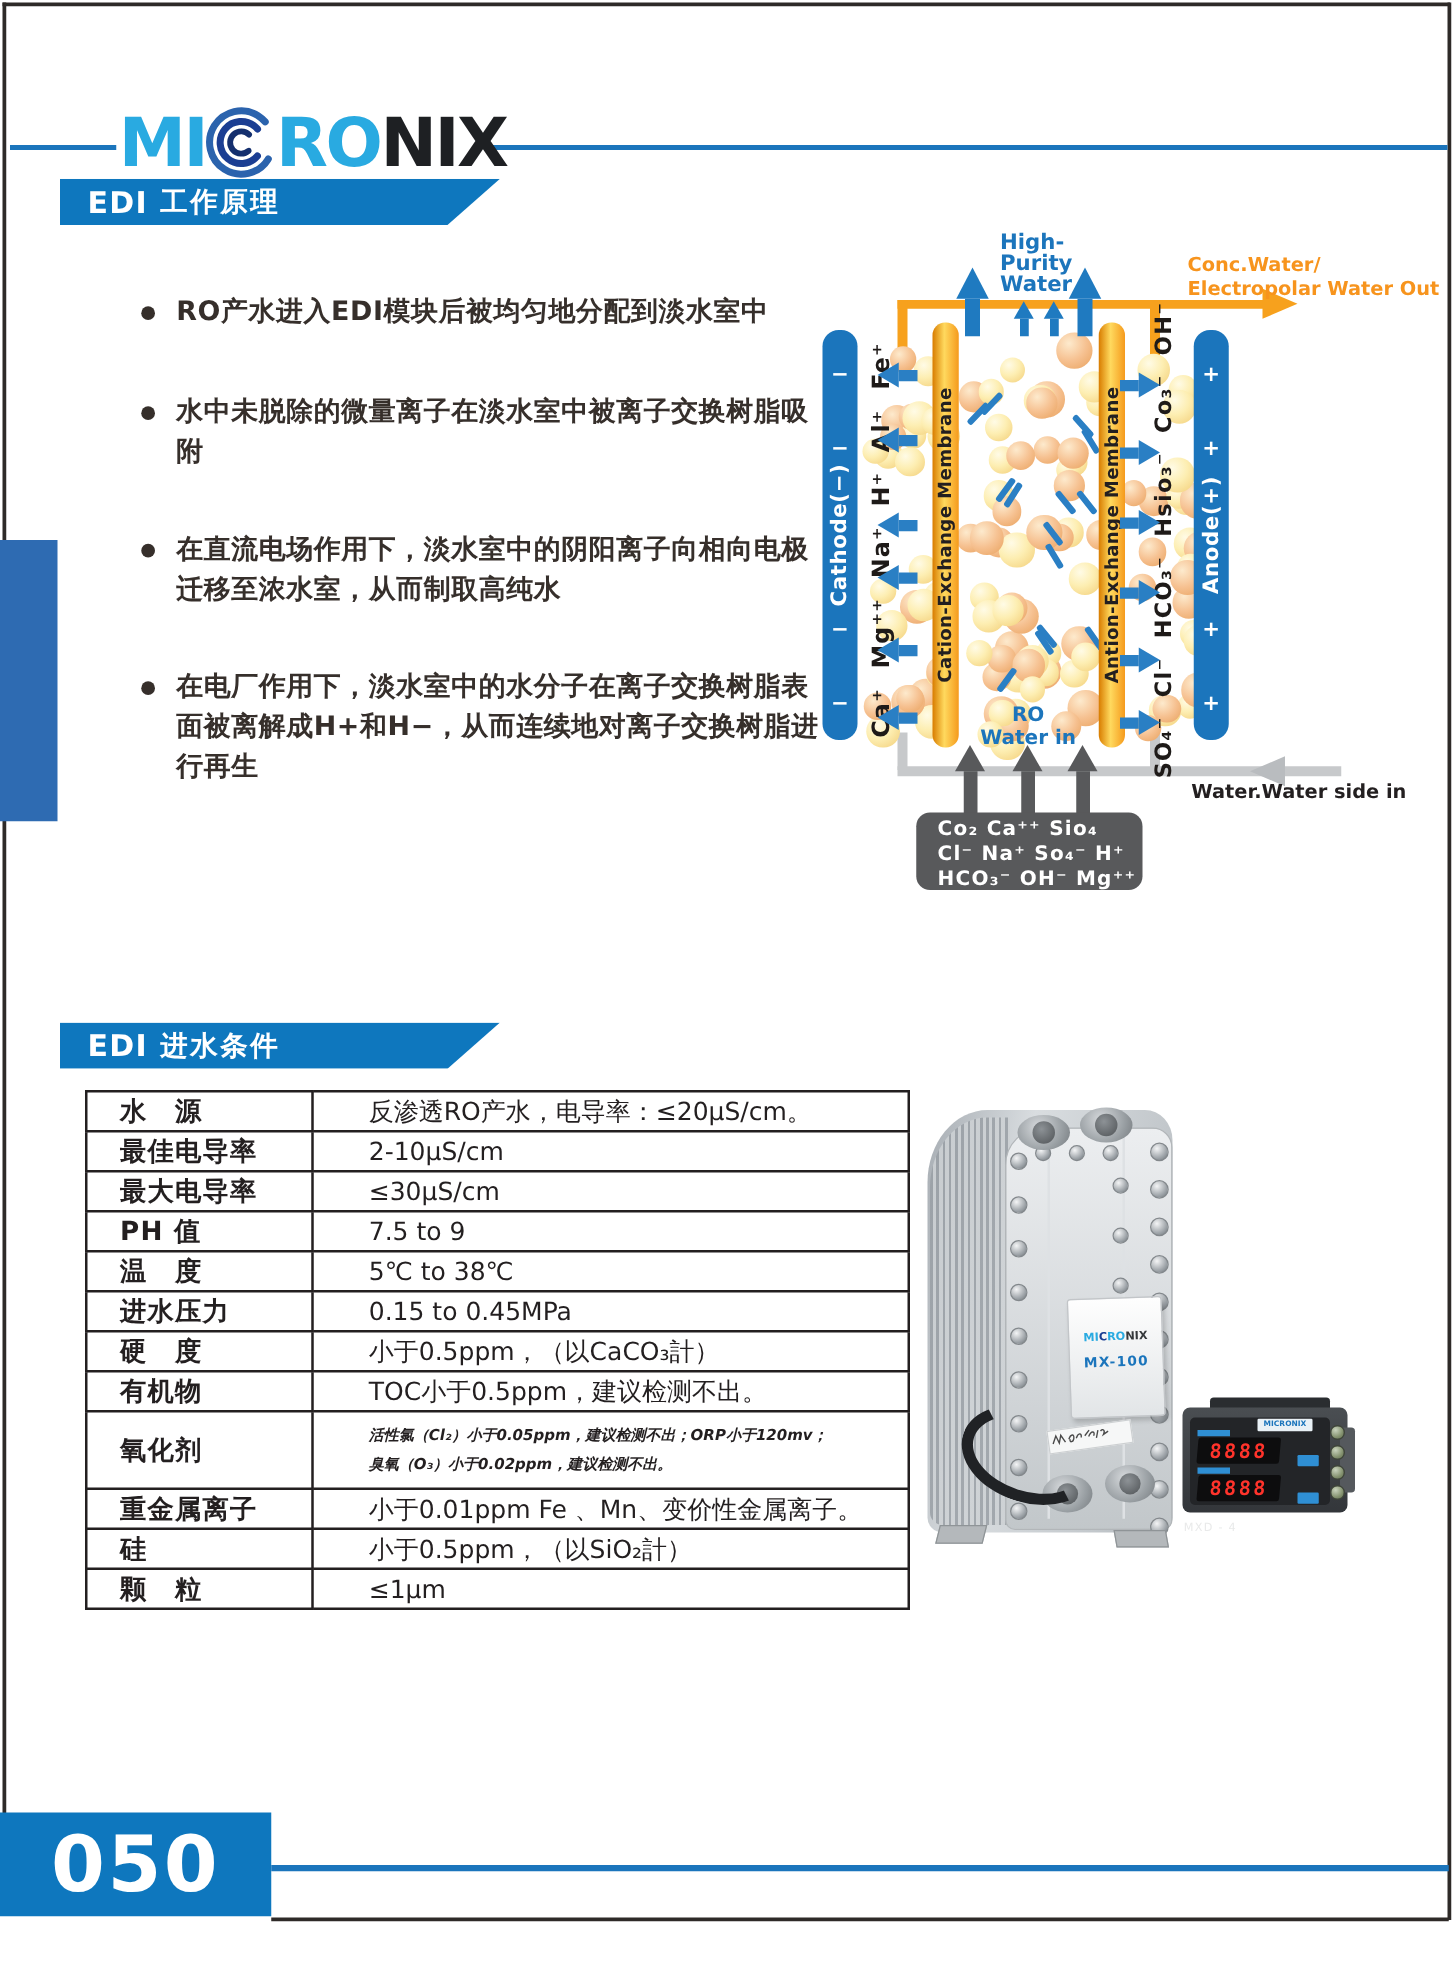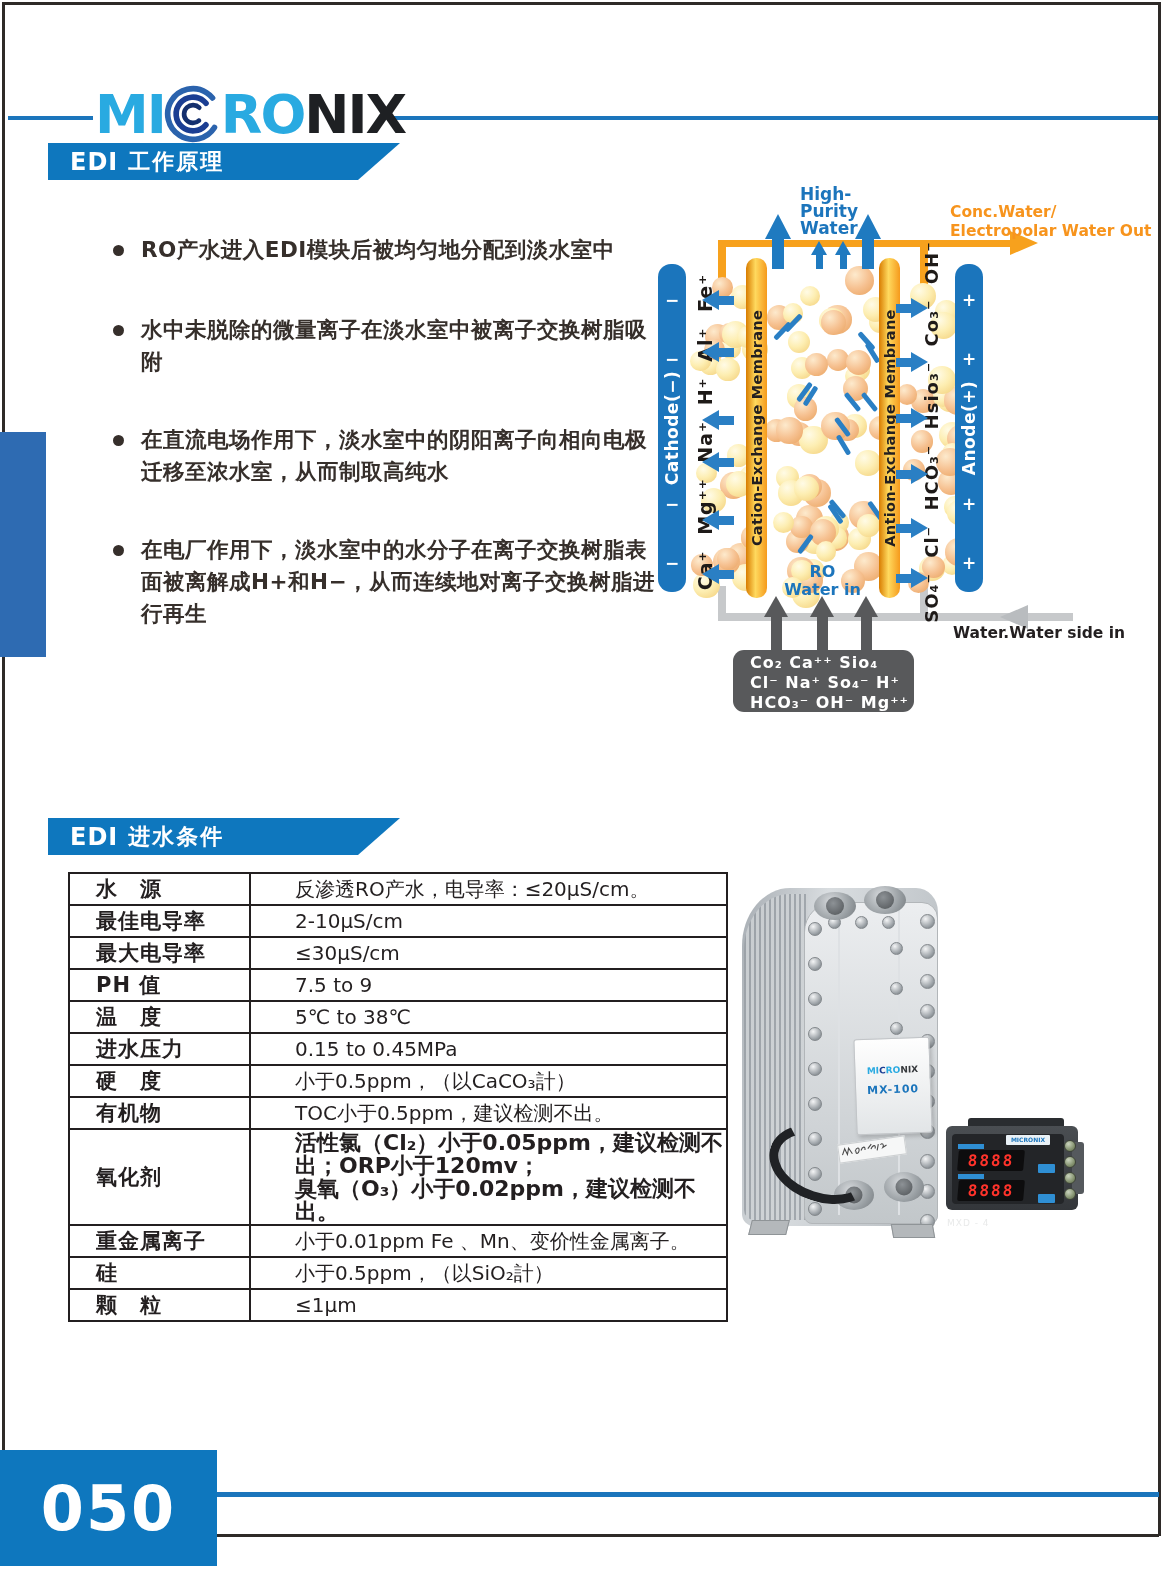--- a/index.html
+++ b/index.html
@@ -27,21 +27,21 @@
   .banner .en{color:#fff;font-weight:bold;font-size:24px;letter-spacing:1px;}
   .banner .zh{color:#fff;font-weight:bold;font-size:22px;margin-left:10px;letter-spacing:2px;}
 
   
   .bullet{left:113px;width:552px;display:flex;}
   .bullet .dot{flex:0 0 11px;width:11px;height:11px;border-radius:50%;background:#362f2b;margin-top:11px;}
   .bullet .bt{margin-left:17px;font-size:21.5px;line-height:32px;font-weight:600;color:#362f2b;letter-spacing:.5px;}
 
   
   .side-tab{left:0;top:432px;width:46px;height:225px;background:#2e6bb2;}
-  .footer-box{left:0;top:1450px;width:217px;height:116px;background:#0e77be;display:flex;align-items:center;justify-content:center;}
+  .footer-box{left:0;top:1450px;width:217px;height:83px;background:#0e77be;display:flex;align-items:center;justify-content:center;}
   .footer-box .num{color:#fff;font-size:62px;font-weight:bold;letter-spacing:2px;}
   .footer-blue-line{left:217px;top:1492px;width:942px;height:5px;background:#1b75bc;}
   .footer-dark-line{left:217px;top:1534px;width:942px;height:3px;background:#2e2a28;}
 
   
   .vtext{position:absolute;white-space:nowrap;transform:translate(-50%,-50%) rotate(-90deg);}
   .electrode{background:#1b75bc;border-radius:13px;}
   .electrode .sign{position:absolute;left:0;width:100%;text-align:center;color:#fff;font-weight:bold;font-size:17px;}
   .electrode .vtext{color:#fff;font-weight:bold;font-size:17px;letter-spacing:.5px;}
   .membrane{background:linear-gradient(to right,#d87c00,#ffd95e 45%,#f59a1c);border-radius:10px;}
@@ -63,21 +63,21 @@
   .arrow-h{width:0;height:0;}
   .upA{position:absolute;display:flex;flex-direction:column;align-items:center;}
 
   
   table.cond{position:absolute;left:68px;top:872px;border-collapse:collapse;table-layout:fixed;width:660px;}
   table.cond td{border:2.5px solid #231f20;vertical-align:middle;}
   td.cl{width:152px;font-weight:bold;font-size:21px;padding-left:26px;letter-spacing:1px;}
   td.cv{font-size:20px;padding-left:44px;font-weight:500;}
   tr.rs td{height:27px;}
   tr.rd td{height:58px;}
-  td.cv.small{font-size:22px;line-height:23px;font-weight:600;}
+  td.cv.small{font-size:12px;line-height:23px;font-weight:600;font-style:italic;}
 
   
   .module{left:742px;top:880px;width:215px;height:356px;}
   .mod-body{position:absolute;left:0;top:8px;width:196px;height:338px;
             border-radius:48px 22px 12px 12px / 58px 24px 12px 12px;
             background:linear-gradient(100deg,#a7adb3,#d9dde0 34%,#c3c8cc 75%,#aeb3b7);}
   .mod-side{position:absolute;left:2px;top:14px;width:64px;height:326px;border-radius:46px 0 0 10px / 56px 0 0 10px;
             background:repeating-linear-gradient(90deg,#999fa5 0 2px,#cdd1d4 2px 5px);opacity:.85;}
   .mod-front{position:absolute;left:62px;top:22px;width:132px;height:320px;border-radius:30px 16px 8px 8px;
              background:linear-gradient(#eceef0,#cfd3d6 70%,#c2c7ca);border:1px solid #b2b6b9;}

